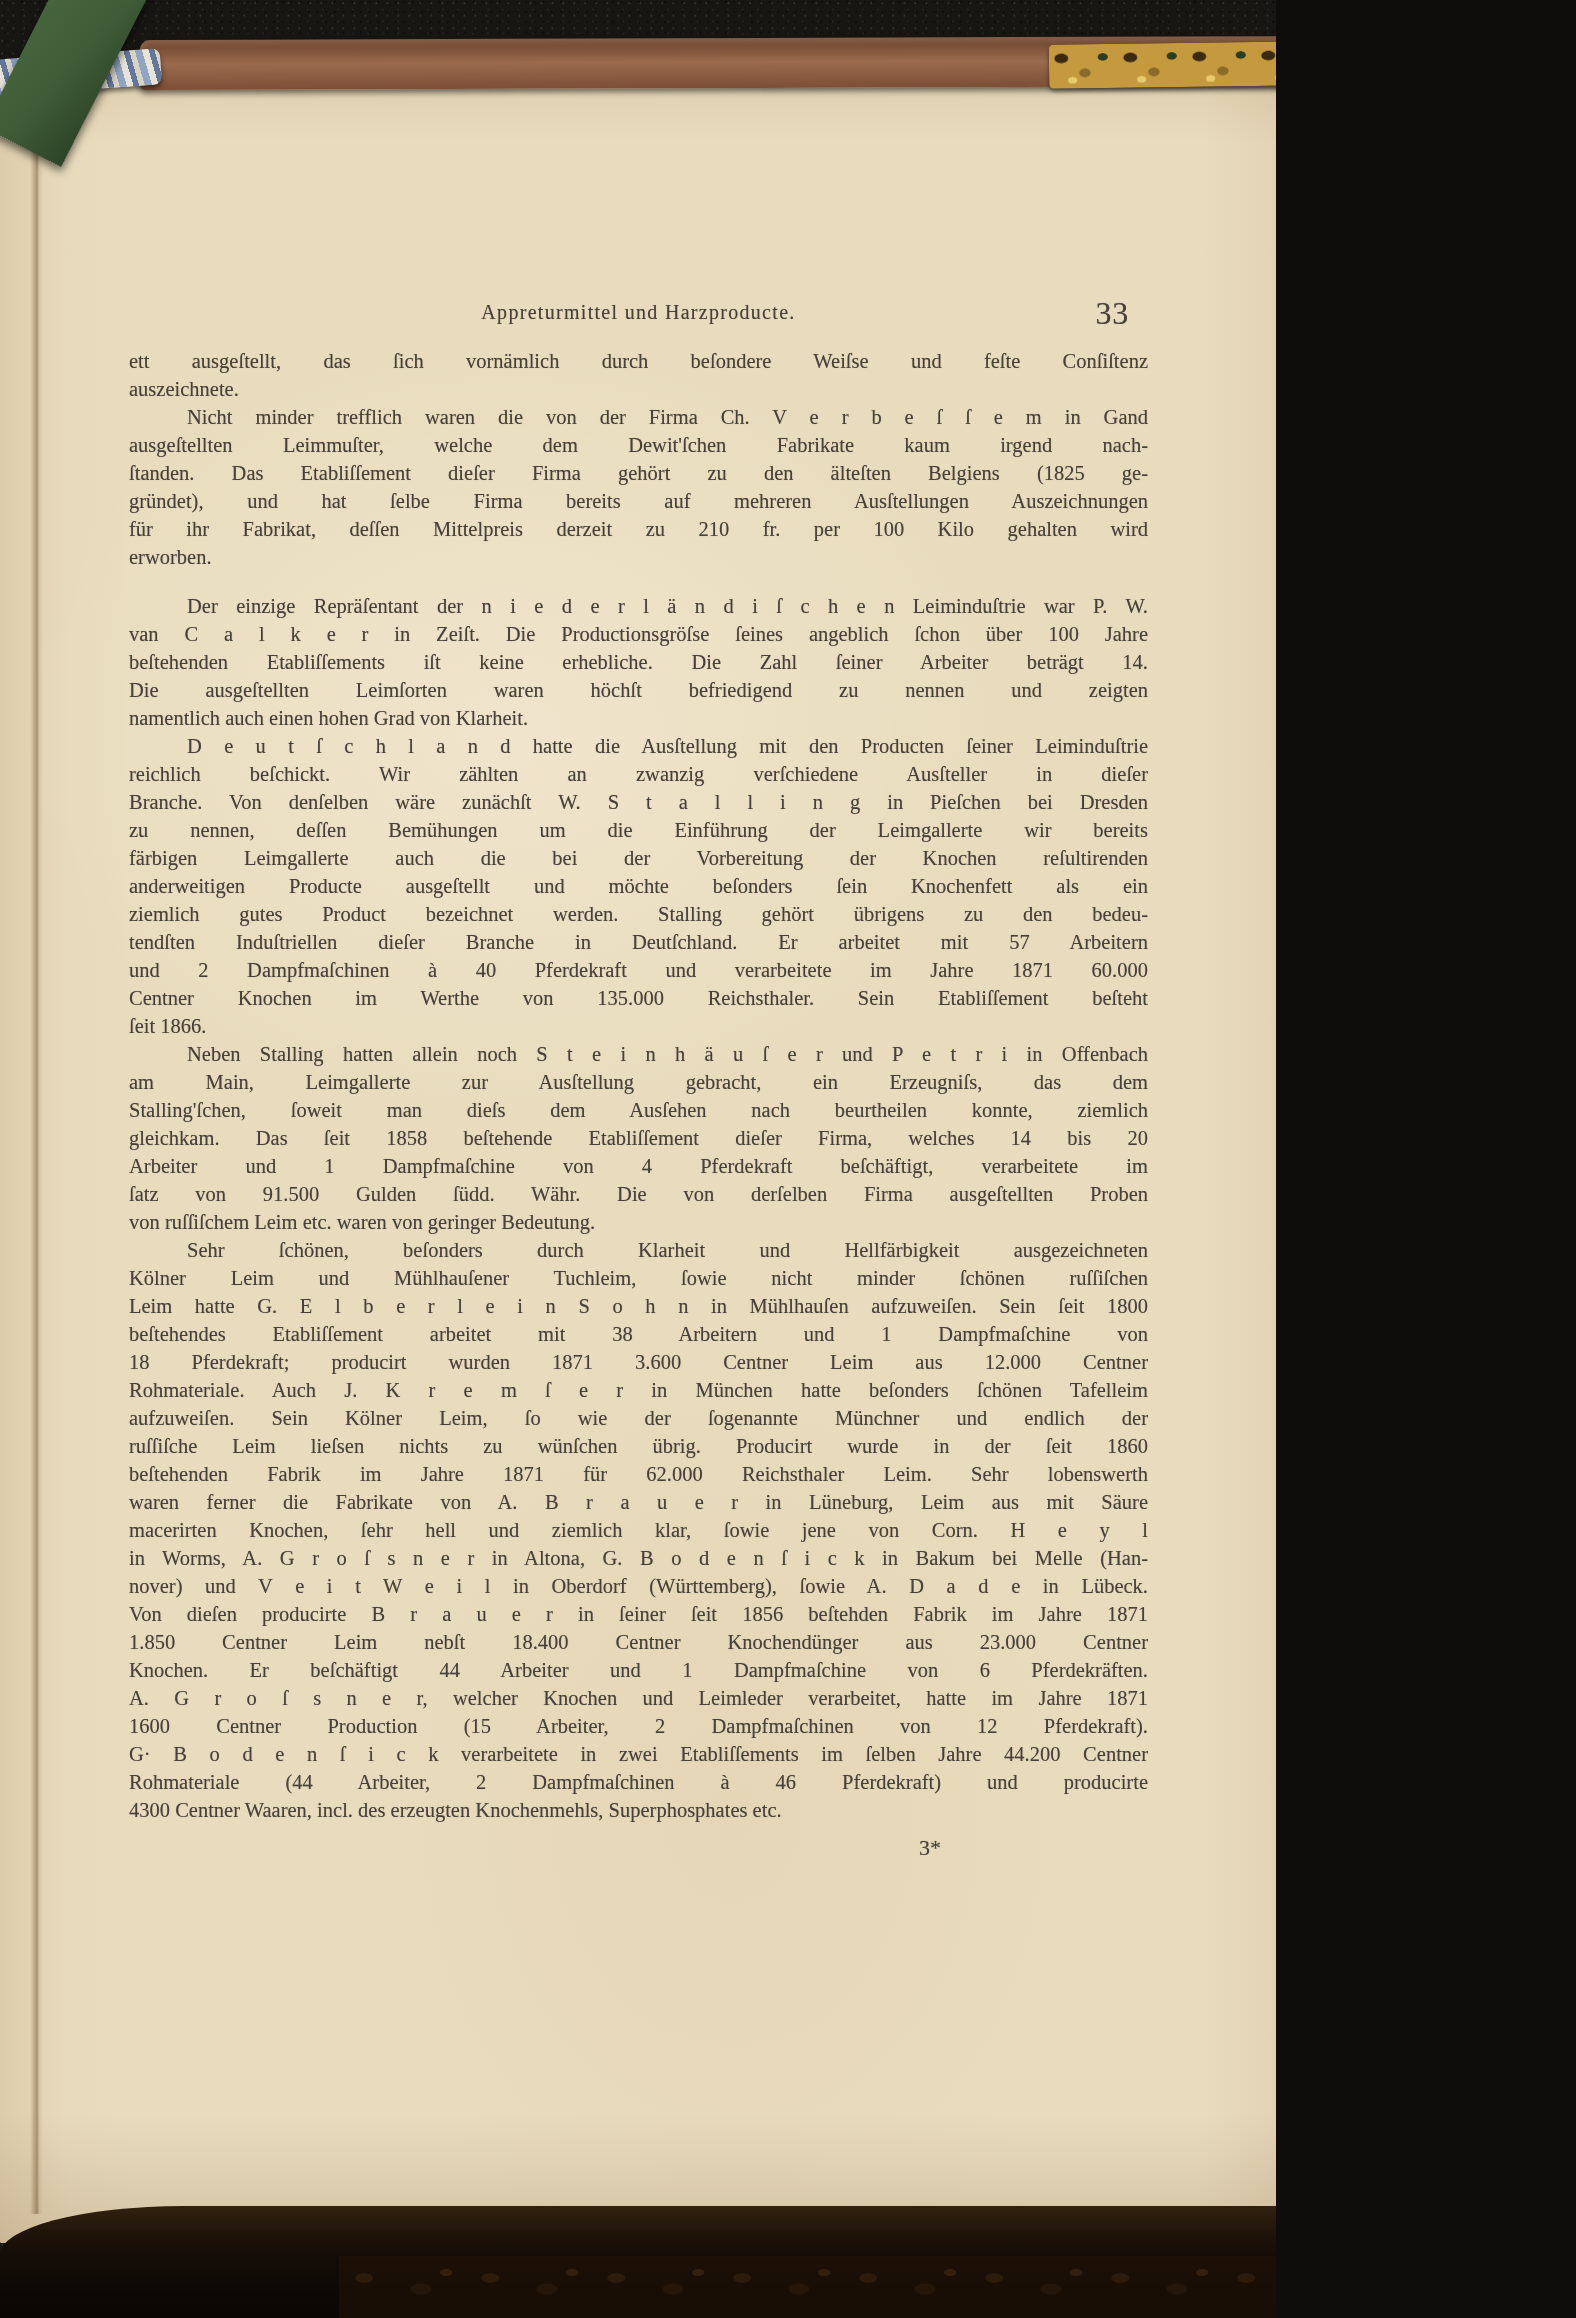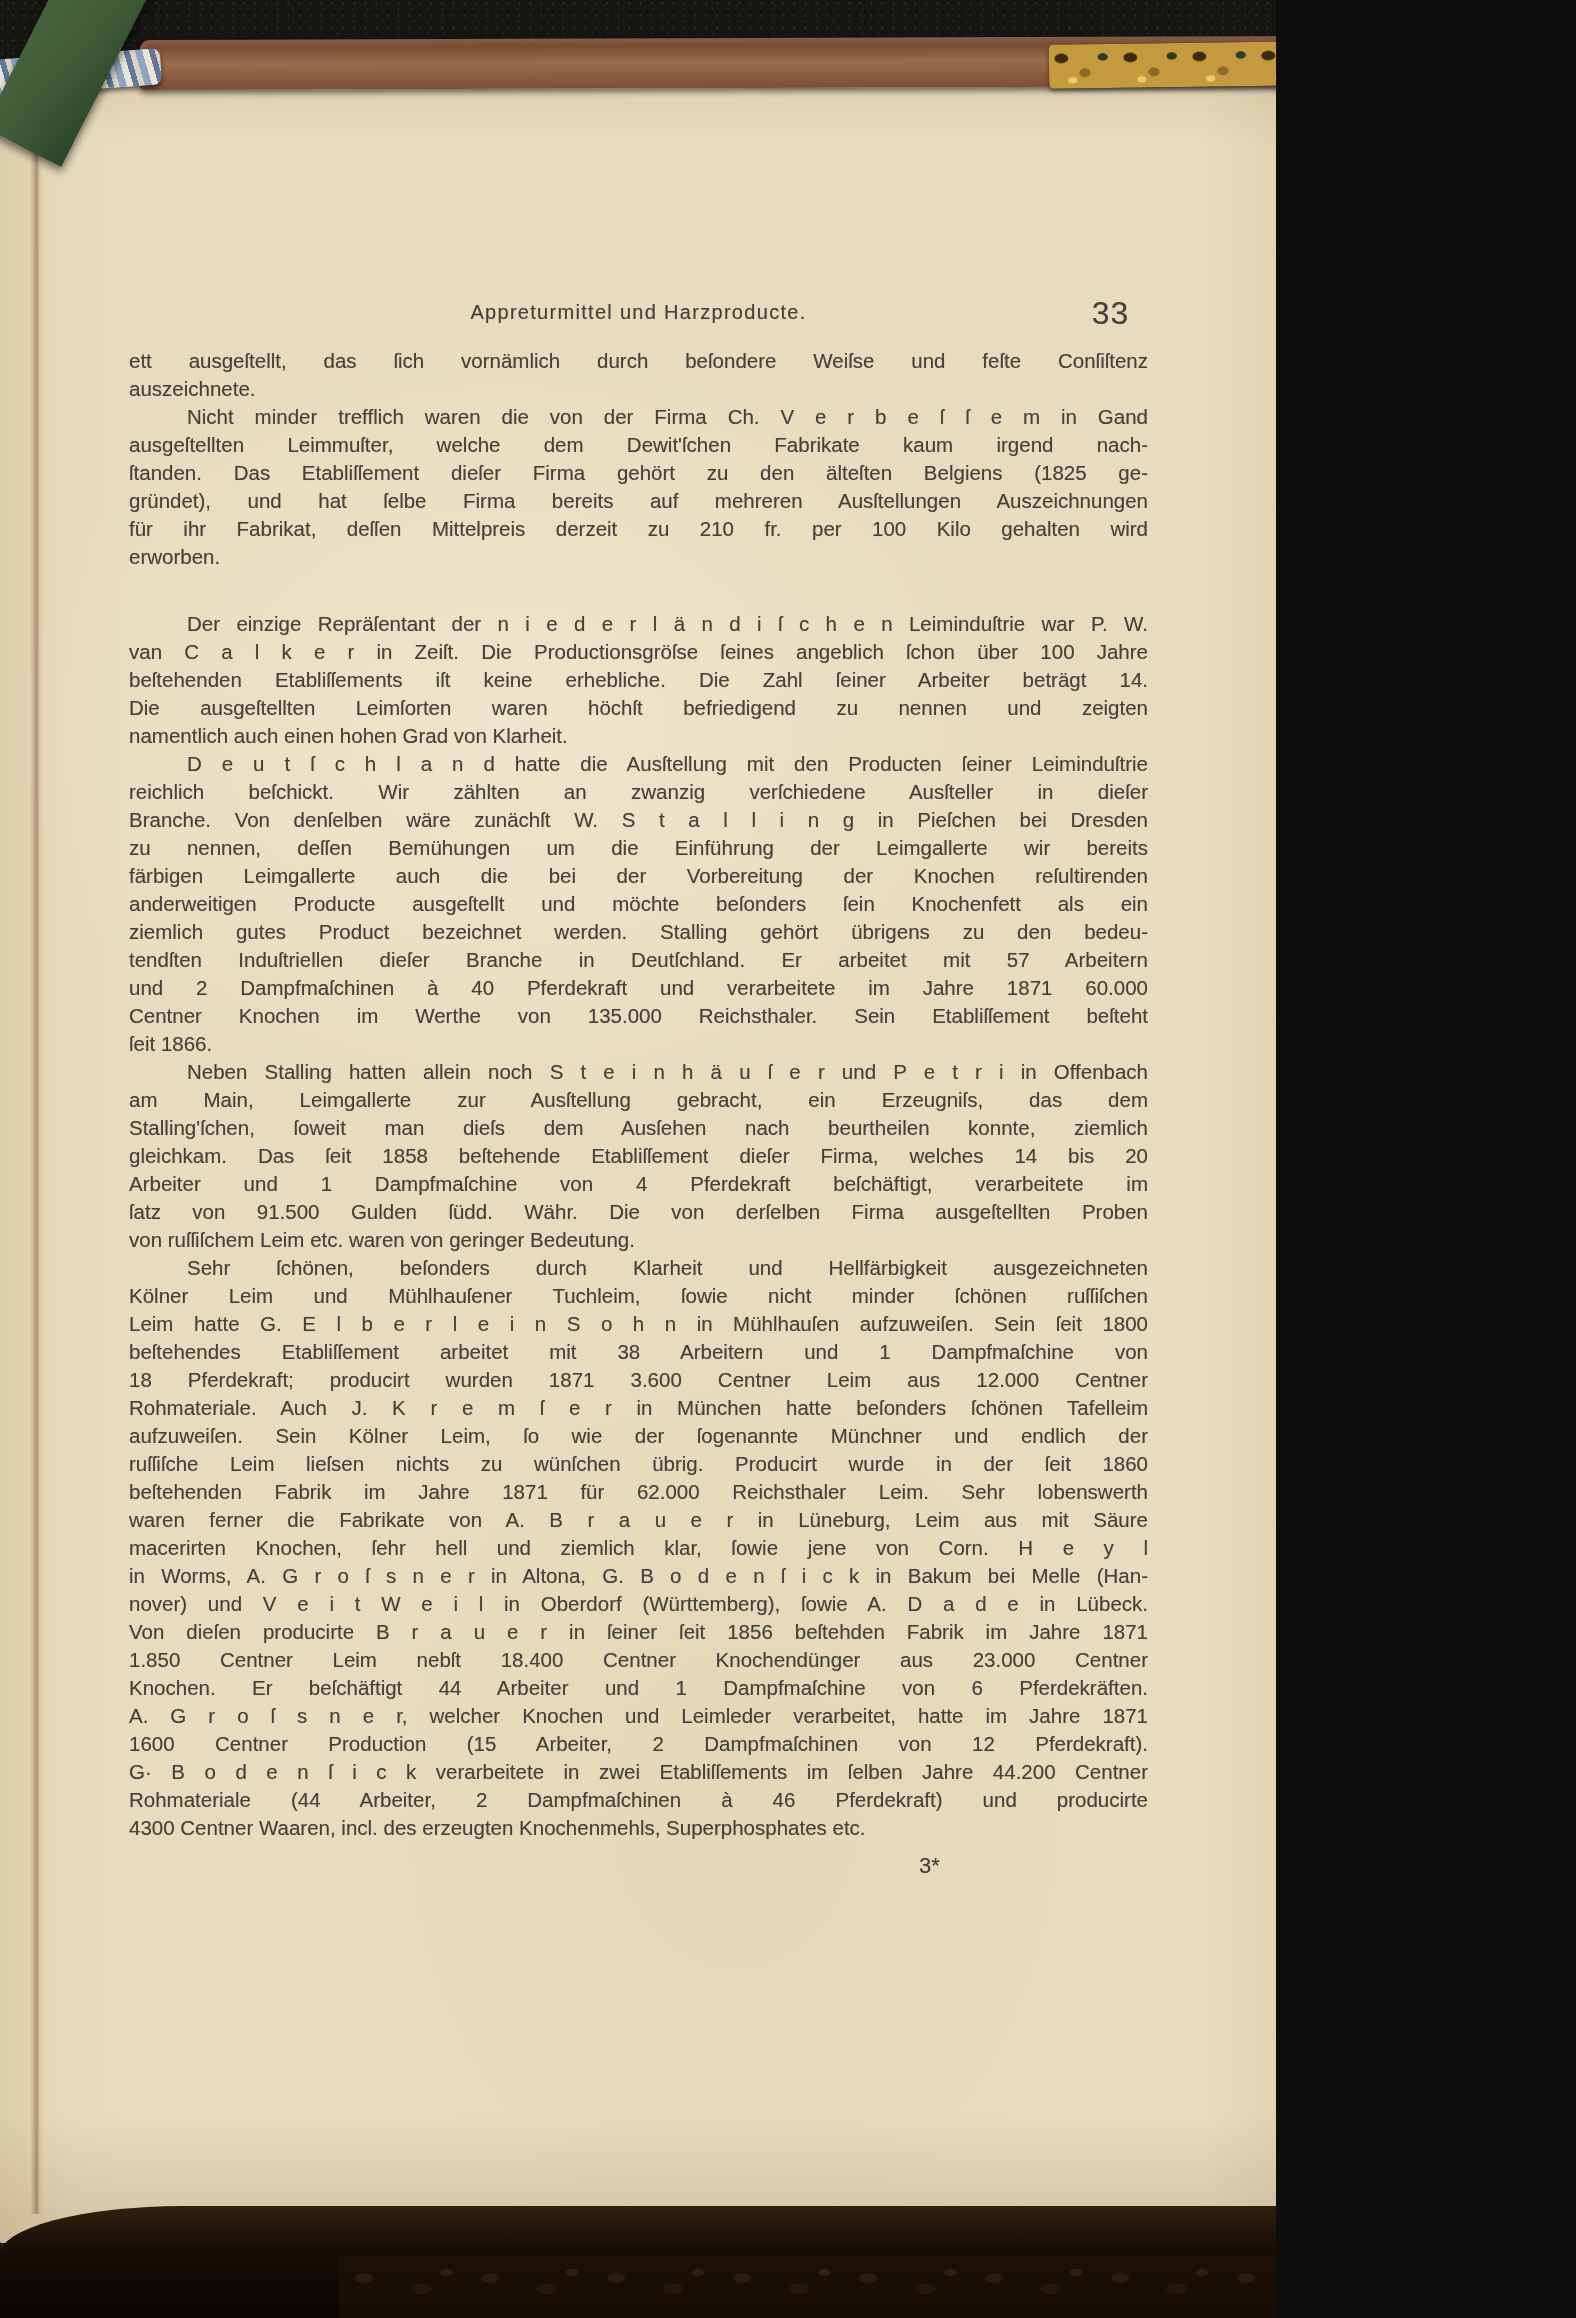--- a/index.html
+++ b/index.html
@@ -4,21 +4,21 @@
 <style>
   html,body{margin:0;padding:0;background:#0e0d0b;}
   .scene{
     position:relative;width:1276px;height:2319px;overflow:hidden;
     background-color:var(--backdrop,#171613);
     background-image:
       radial-gradient(circle at 2.4px 3.2px, #31302c 0.8px, transparent 1.3px),
       radial-gradient(circle at 8px 9.5px, #252420 0.8px, transparent 1.2px),
       radial-gradient(circle at 4.7px 1.6px, #0d0c0a 0.8px, transparent 1.1px);
     background-size:11px 12.6px,15px 12px,8.7px 10.2px;
-    font-family:Liberation Sans, sans-serif;
+    font-family:Liberation Serif, serif;
   }
 
   
   .page{
     position:absolute;left:0;top:79px;width:1334px;height:2164px;z-index:2;
     background-color:var(--page-cream,#e9dcbe);
     background-image:
       radial-gradient(710px 552px at 38% 30%, rgba(255,250,236,.30), transparent 70%),
       radial-gradient(552px 710px at 55% 80%, rgba(210,190,150,.20), transparent 70%),
       linear-gradient(90deg, rgba(150,110,60,.14), rgba(150,110,60,.02) 5%, transparent 10%, transparent 90%, rgba(140,105,60,.14)),
@@ -146,21 +146,21 @@
   }
   .text-block{left:129px;top:347px;width:1019px;}
   .line{
     font-size:20.5px;line-height:28px;
     text-align:justify;text-align-last:justify;
     text-shadow:0 0 0.8px rgba(70,60,48,.4);
     white-space:normal;
   }
   .line.end{text-align-last:left;}
   .line.indent{text-indent:58px;}
-  .line.gap{margin-top:39px;}
+  .line.gap{margin-top:21px;}
   .footer-mark{
     margin-top:11px;margin-left:790px;font-size:22px;
     text-shadow:0 0 0.8px rgba(70,60,48,.45);
   }
 </style>
 </head>
 <body>
 
 <div class="scene">
 

